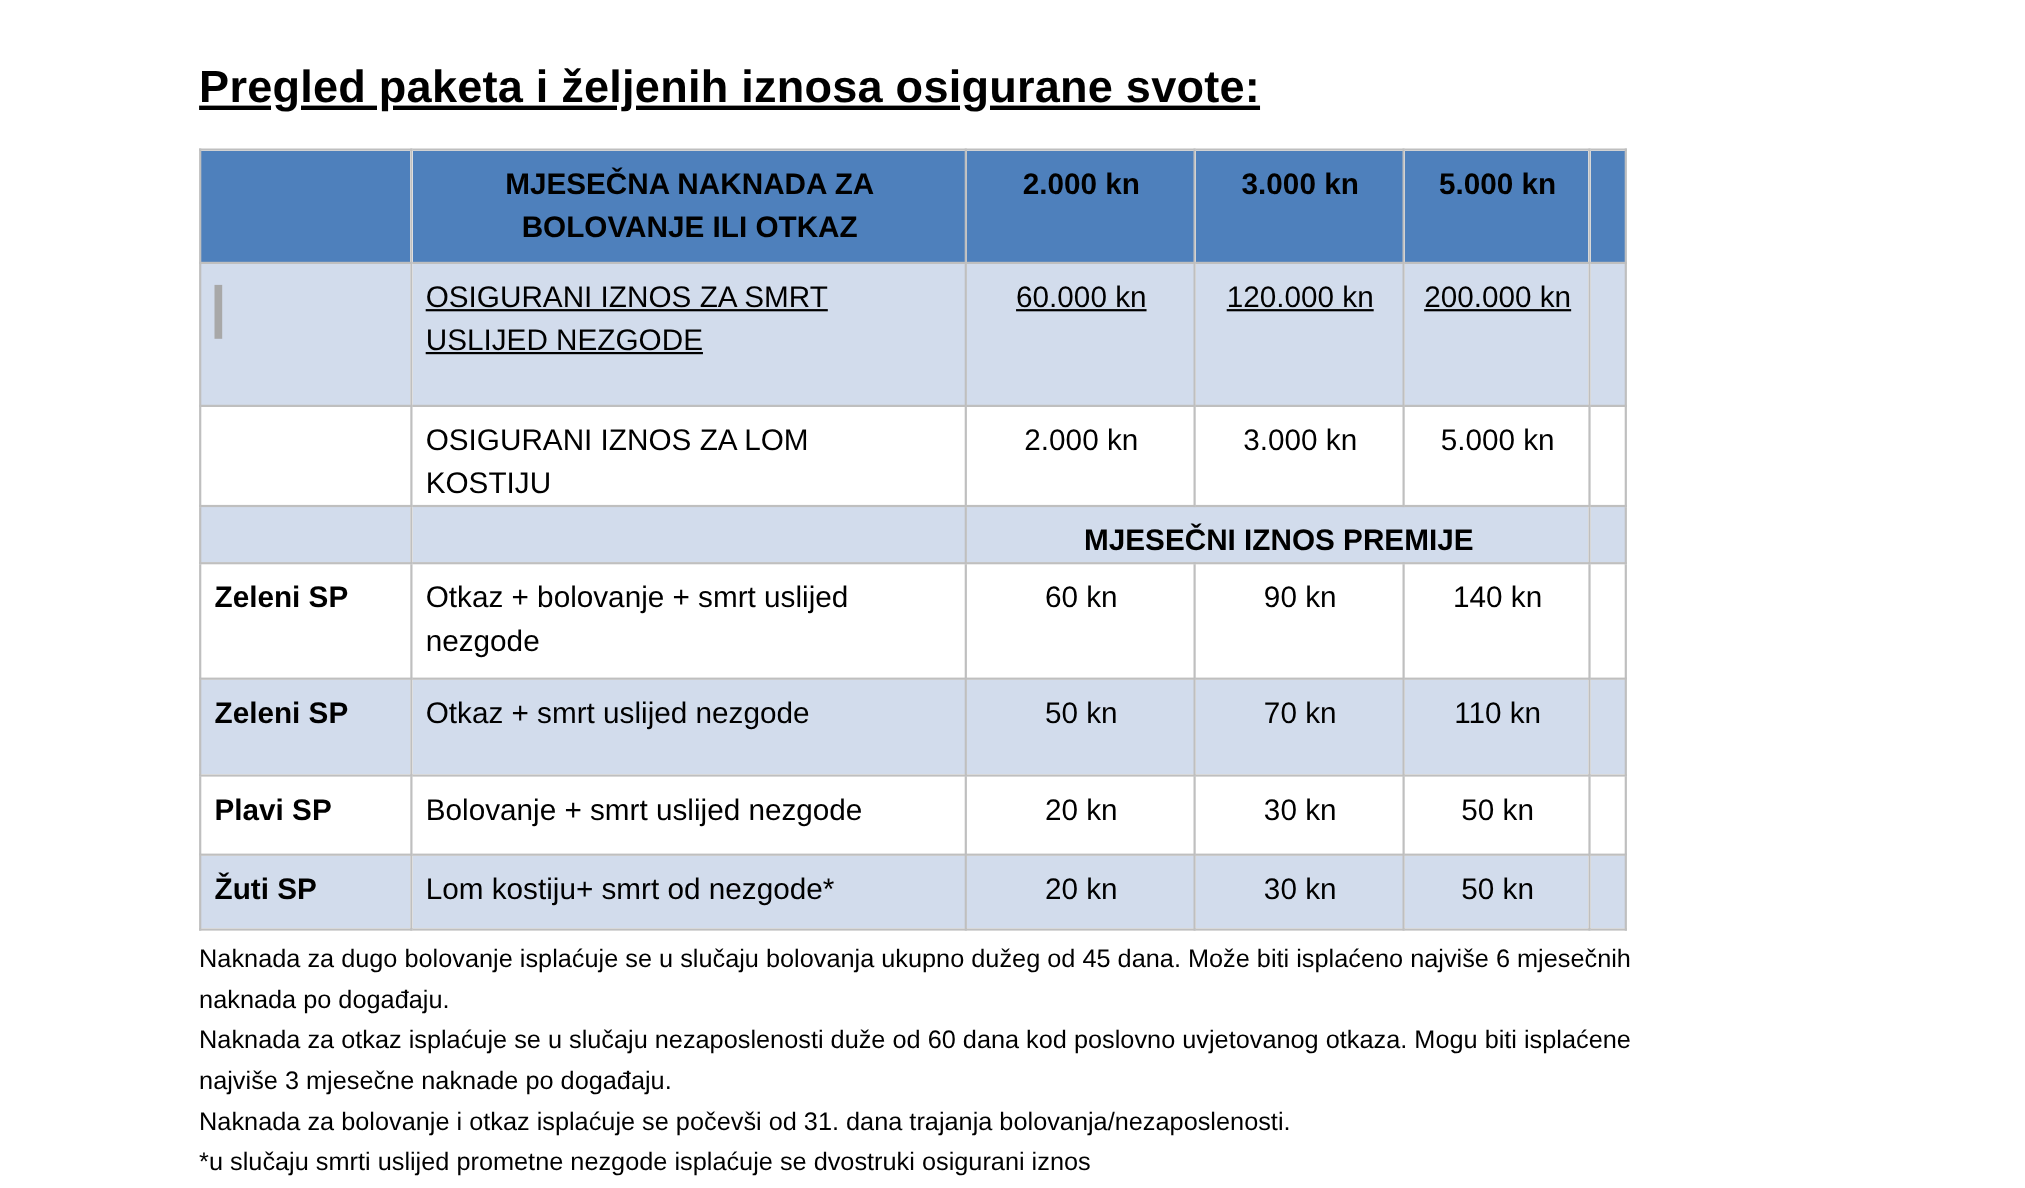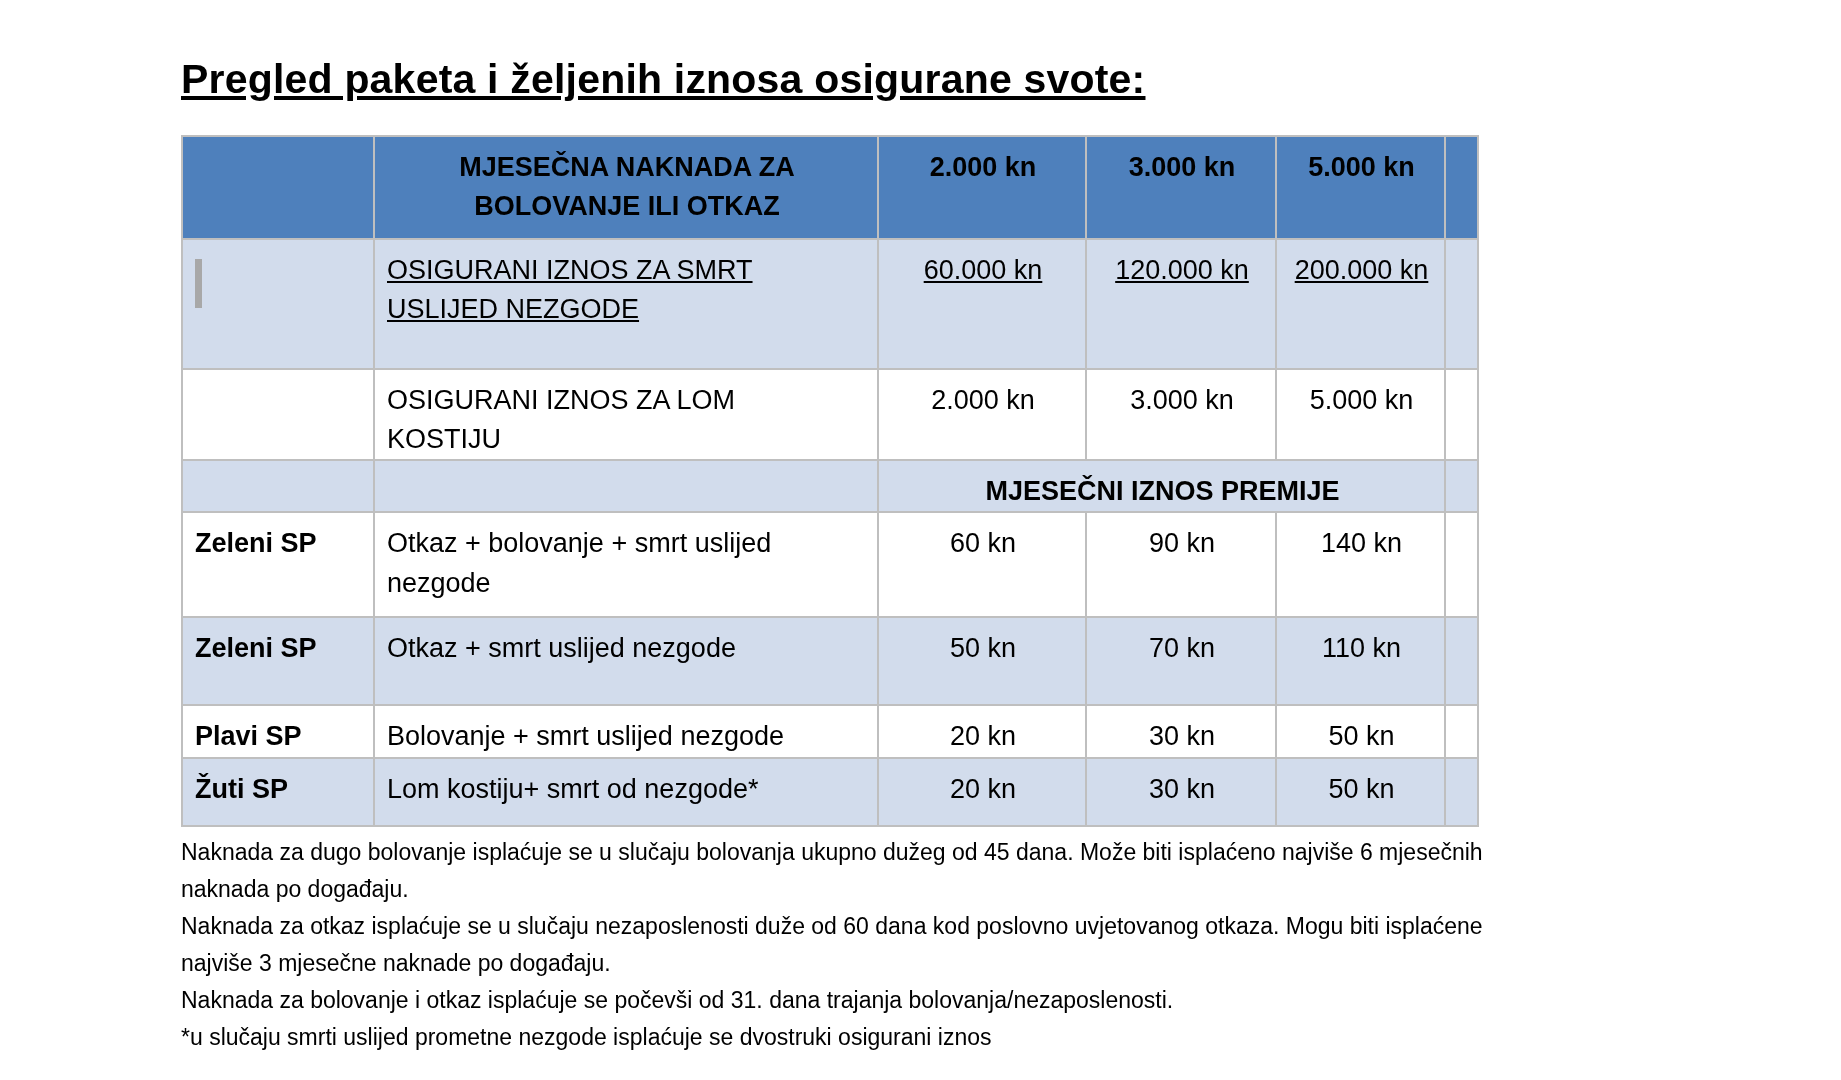--- a/index.html
+++ b/index.html
@@ -54,21 +54,21 @@
   col.c-v2     { width: 190px; }
   col.c-v3     { width: 169px; }
   col.c-narrow { width: 33px; }
   
   tr.r-header { height: 103px; }
   tr.r-smrt   { height: 130px; }
   tr.r-lom    { height: 84px; }
   tr.r-prem   { height: 50px;  }
   tr.r-crveni { height: 105px; }
   tr.r-zeleni { height: 88px;  }
-  tr.r-plavi  { height: 52px; margin-top: 18px;  }
+  tr.r-plavi  { height: 72px; margin-top: 18px;  }
   tr.r-zuti   { height: 68px;  }
   
   .bg-blue  { background: #4e80bc; }
   .bg-lb    { background: #d2dcec; }
   .bg-white { background: #ffffff; }
   
   td.criteria-hdr {
     font-weight: bold;
     font-size: 28px;
     text-align: center;

